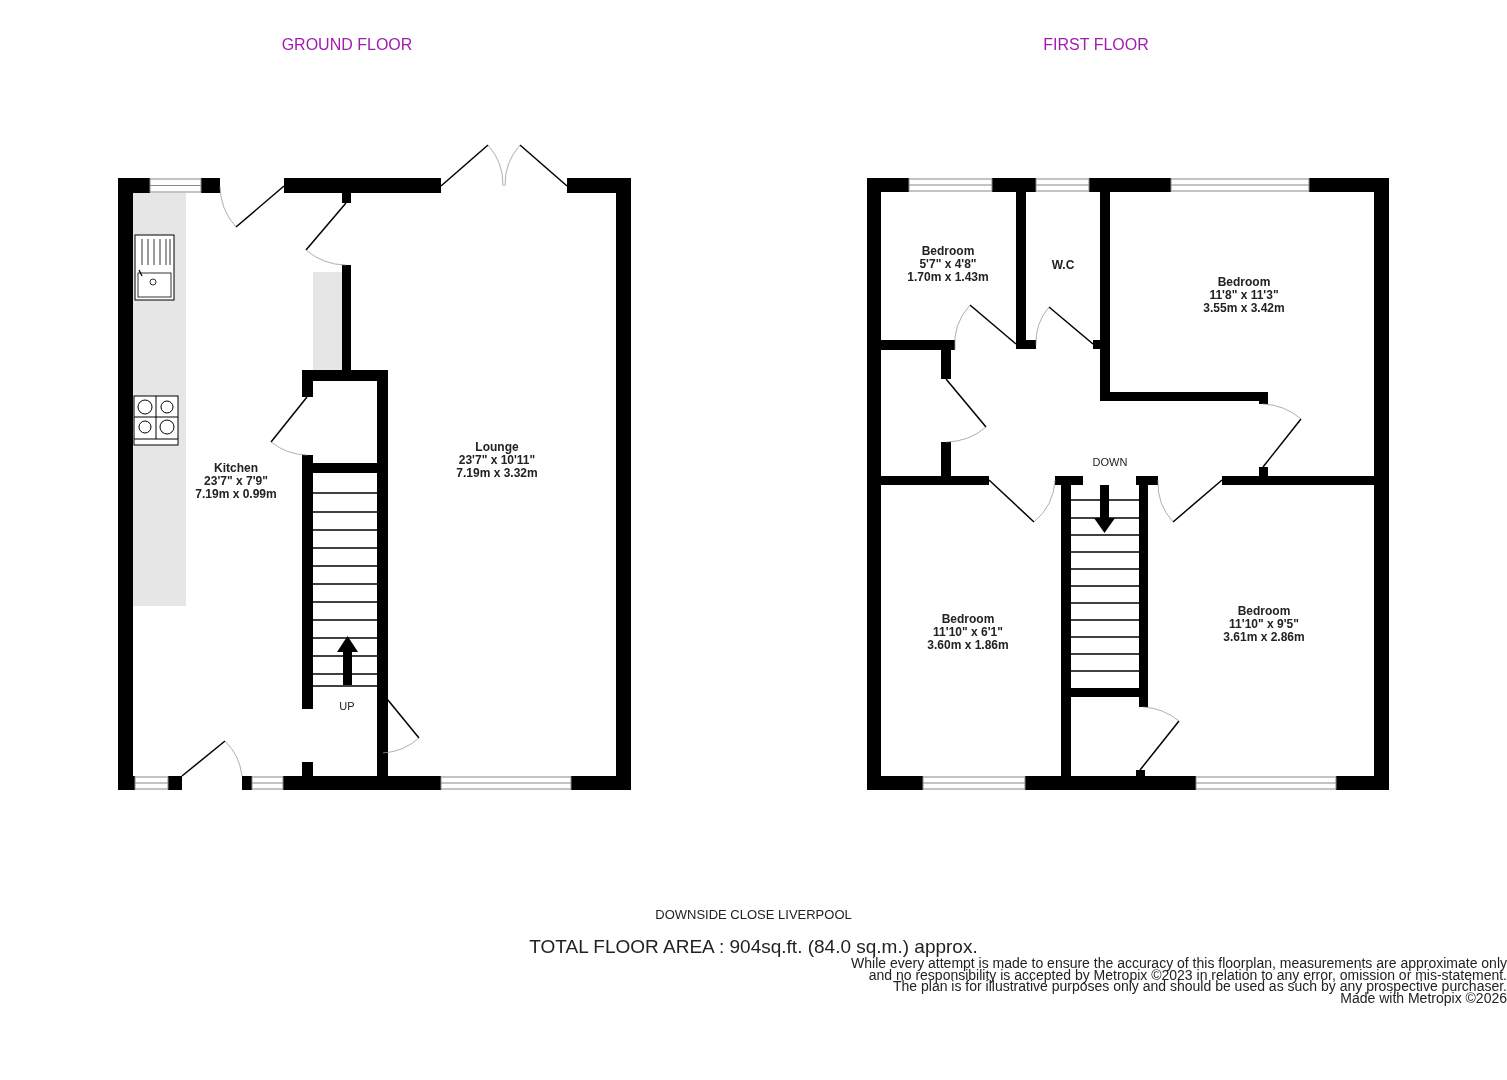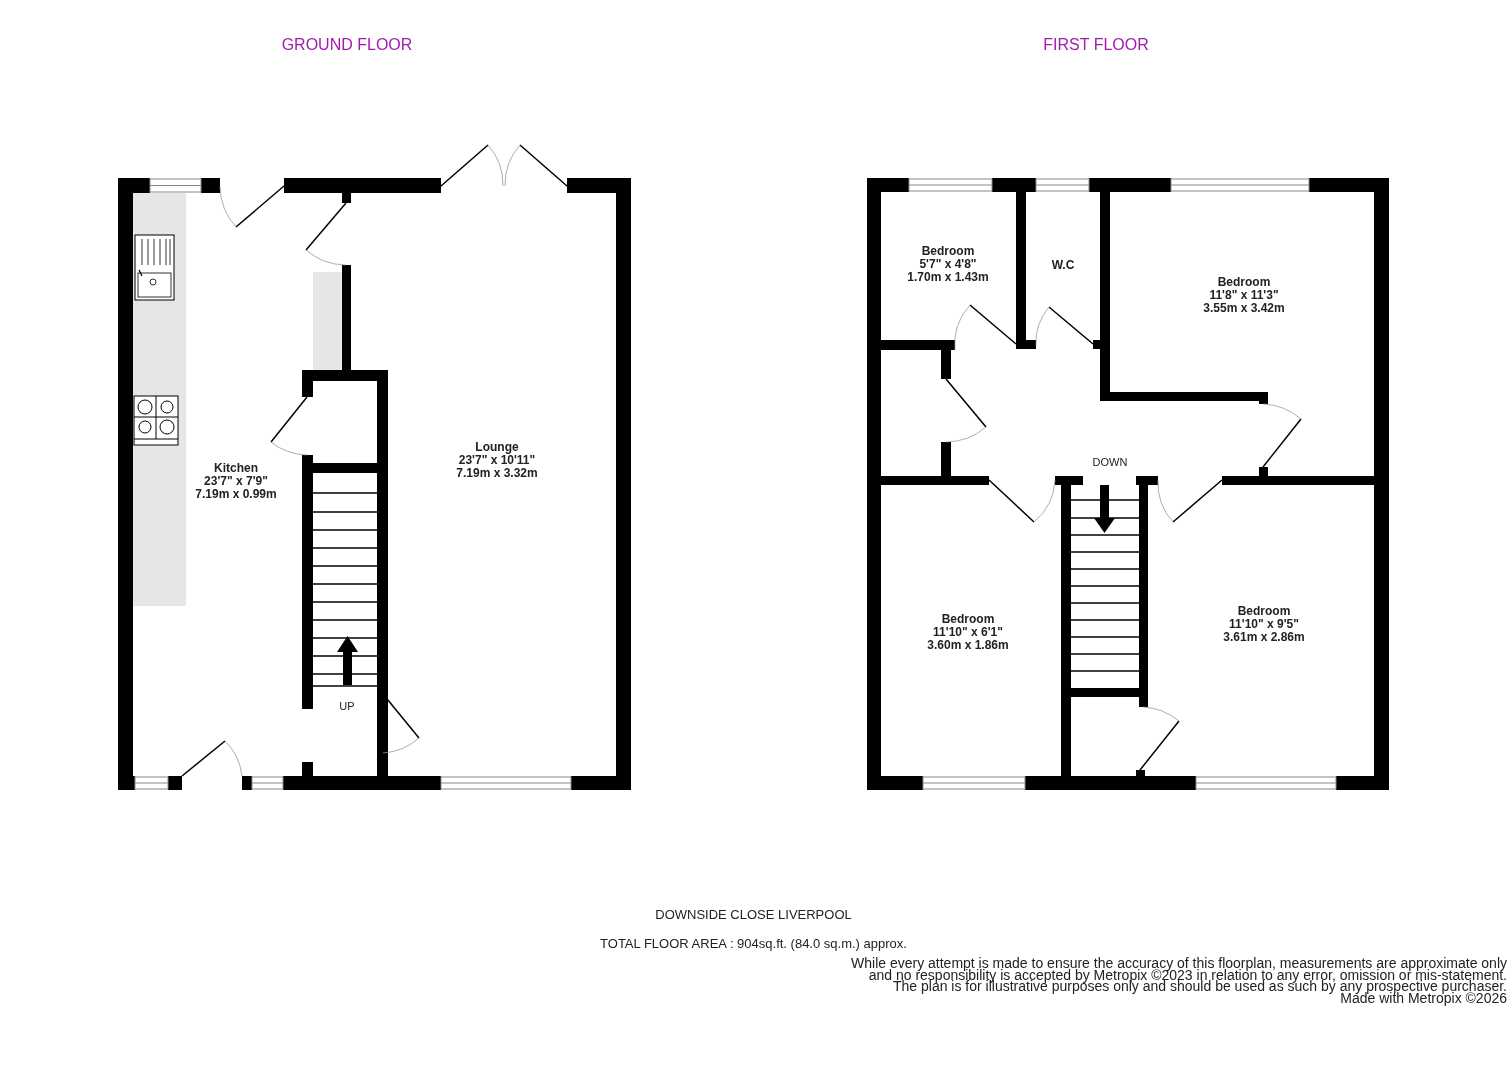--- a/index.html
+++ b/index.html
@@ -5,21 +5,21 @@
   html, body { margin:0; padding:0; background:#ffffff; }
   body { width:1507px; height:1080px; position:relative; overflow:hidden; font-family:"Liberation Sans", sans-serif; color:#222; }
   .floor-title { position:absolute; top:36px; font-size:16px; color:#a21caf; text-align:center; width:300px; }
   #gf-title { left:197px; }
   #ff-title { left:946px; }
   svg.plan { position:absolute; left:0; top:0; }
   .room-label { position:absolute; text-align:center; font-weight:bold; font-size:12px; line-height:13px; color:#222; transform:translateX(-50%); white-space:nowrap; }
   .small-label { position:absolute; font-size:11px; color:#222; transform:translateX(-50%); white-space:nowrap; }
   .footer { position:absolute; left:0; width:1507px; text-align:center; color:#222; }
   #address { top:907px; font-size:13px; }
-  #total-area { top:936px; font-size:13px; }
+  #total-area { top:936px; font-size:19px; }
   #disclaimer { top:958px; font-size:14px; line-height:11.5px;text-align:right; }
 </style>
 </head>
 <body>
 
 <div class="floor-title" id="gf-title">GROUND FLOOR</div>
 <div class="floor-title" id="ff-title">FIRST FLOOR</div>
 
 <svg class="plan" width="1507" height="1080" viewBox="0 0 1507 1080">
 

